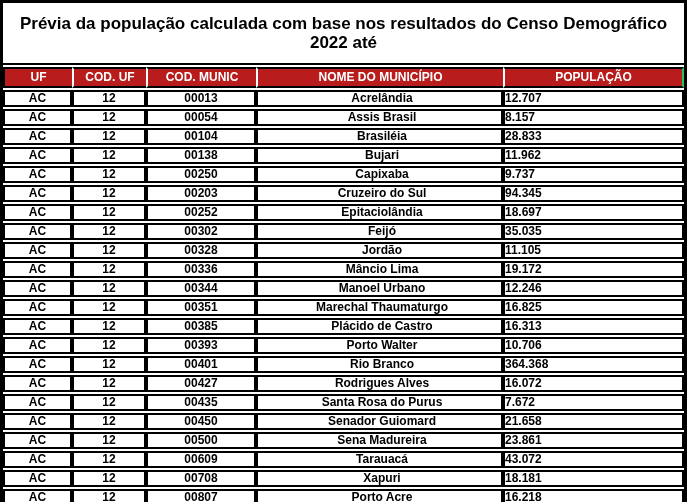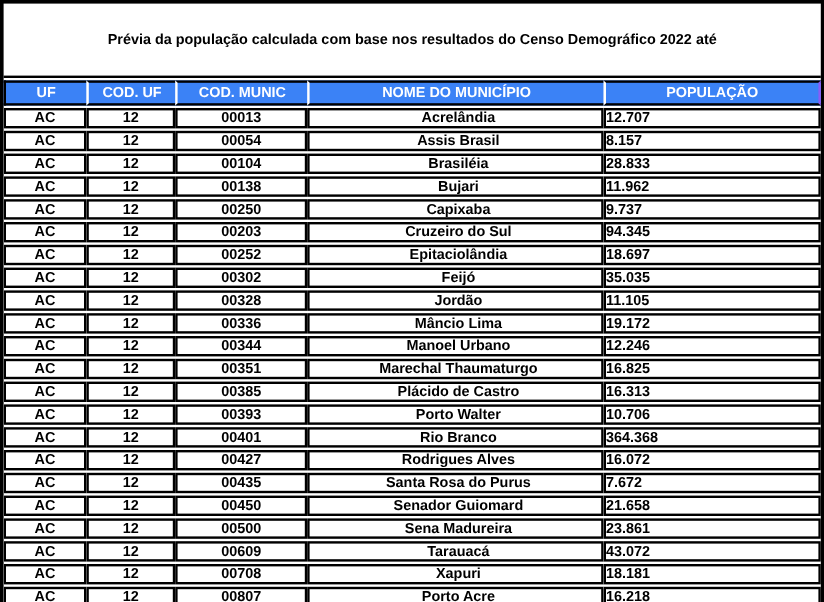--- a/index.html
+++ b/index.html
@@ -21,21 +21,21 @@
   .title-box {
     box-sizing: border-box;
     height: 62px;
     border-bottom: 2px solid #000000;
     display: flex;
     flex-direction: row;
     align-items: center;
     justify-content: center;
     text-align: center;
     font-weight: bold;
-    font-size: 12px;
+    font-size: 17px;
     line-height: 19px;
     color: #000000;
     padding: 0 4px;
   }
   table.pop-table {
     width: 681px;
     table-layout: fixed;
     border-collapse: separate;
     border-spacing: 0 2px;
     margin: 0;
@@ -49,30 +49,30 @@
     box-sizing: border-box;
     font-size: 12px;
     font-weight: bold;
     line-height: 13px;
     padding: 0;
     overflow: hidden;
     white-space: nowrap;
   }
   th {
     height: 21px;
-    background: #3b82f6;
+    background: #b91c1c;
     color: #ffffff;
     border-top: 2px solid #000000;
     border-bottom: 2px solid #000000;
     text-align: center;
     vertical-align: middle;
   }
   th { border-left: 2px solid #ffffff; border-right: 0; }
   th:first-child { border-left: 2px solid #000000; }
-  th:last-child  { border-right: 2px solid #8b5cf6; }
+  th:last-child  { border-right: 2px solid #22c55e; }
   td {
     height: 17px;
     background: #ffffff;
     color: #000000;
     border: 2px solid #000000;
     vertical-align: middle;
   }
   td + td { border-left-width: 2px; }
   td:nth-child(1), td:nth-child(2), td:nth-child(3) { text-align: center; }
   td:nth-child(4) { text-align: center;  padding-left: 5px;  }

